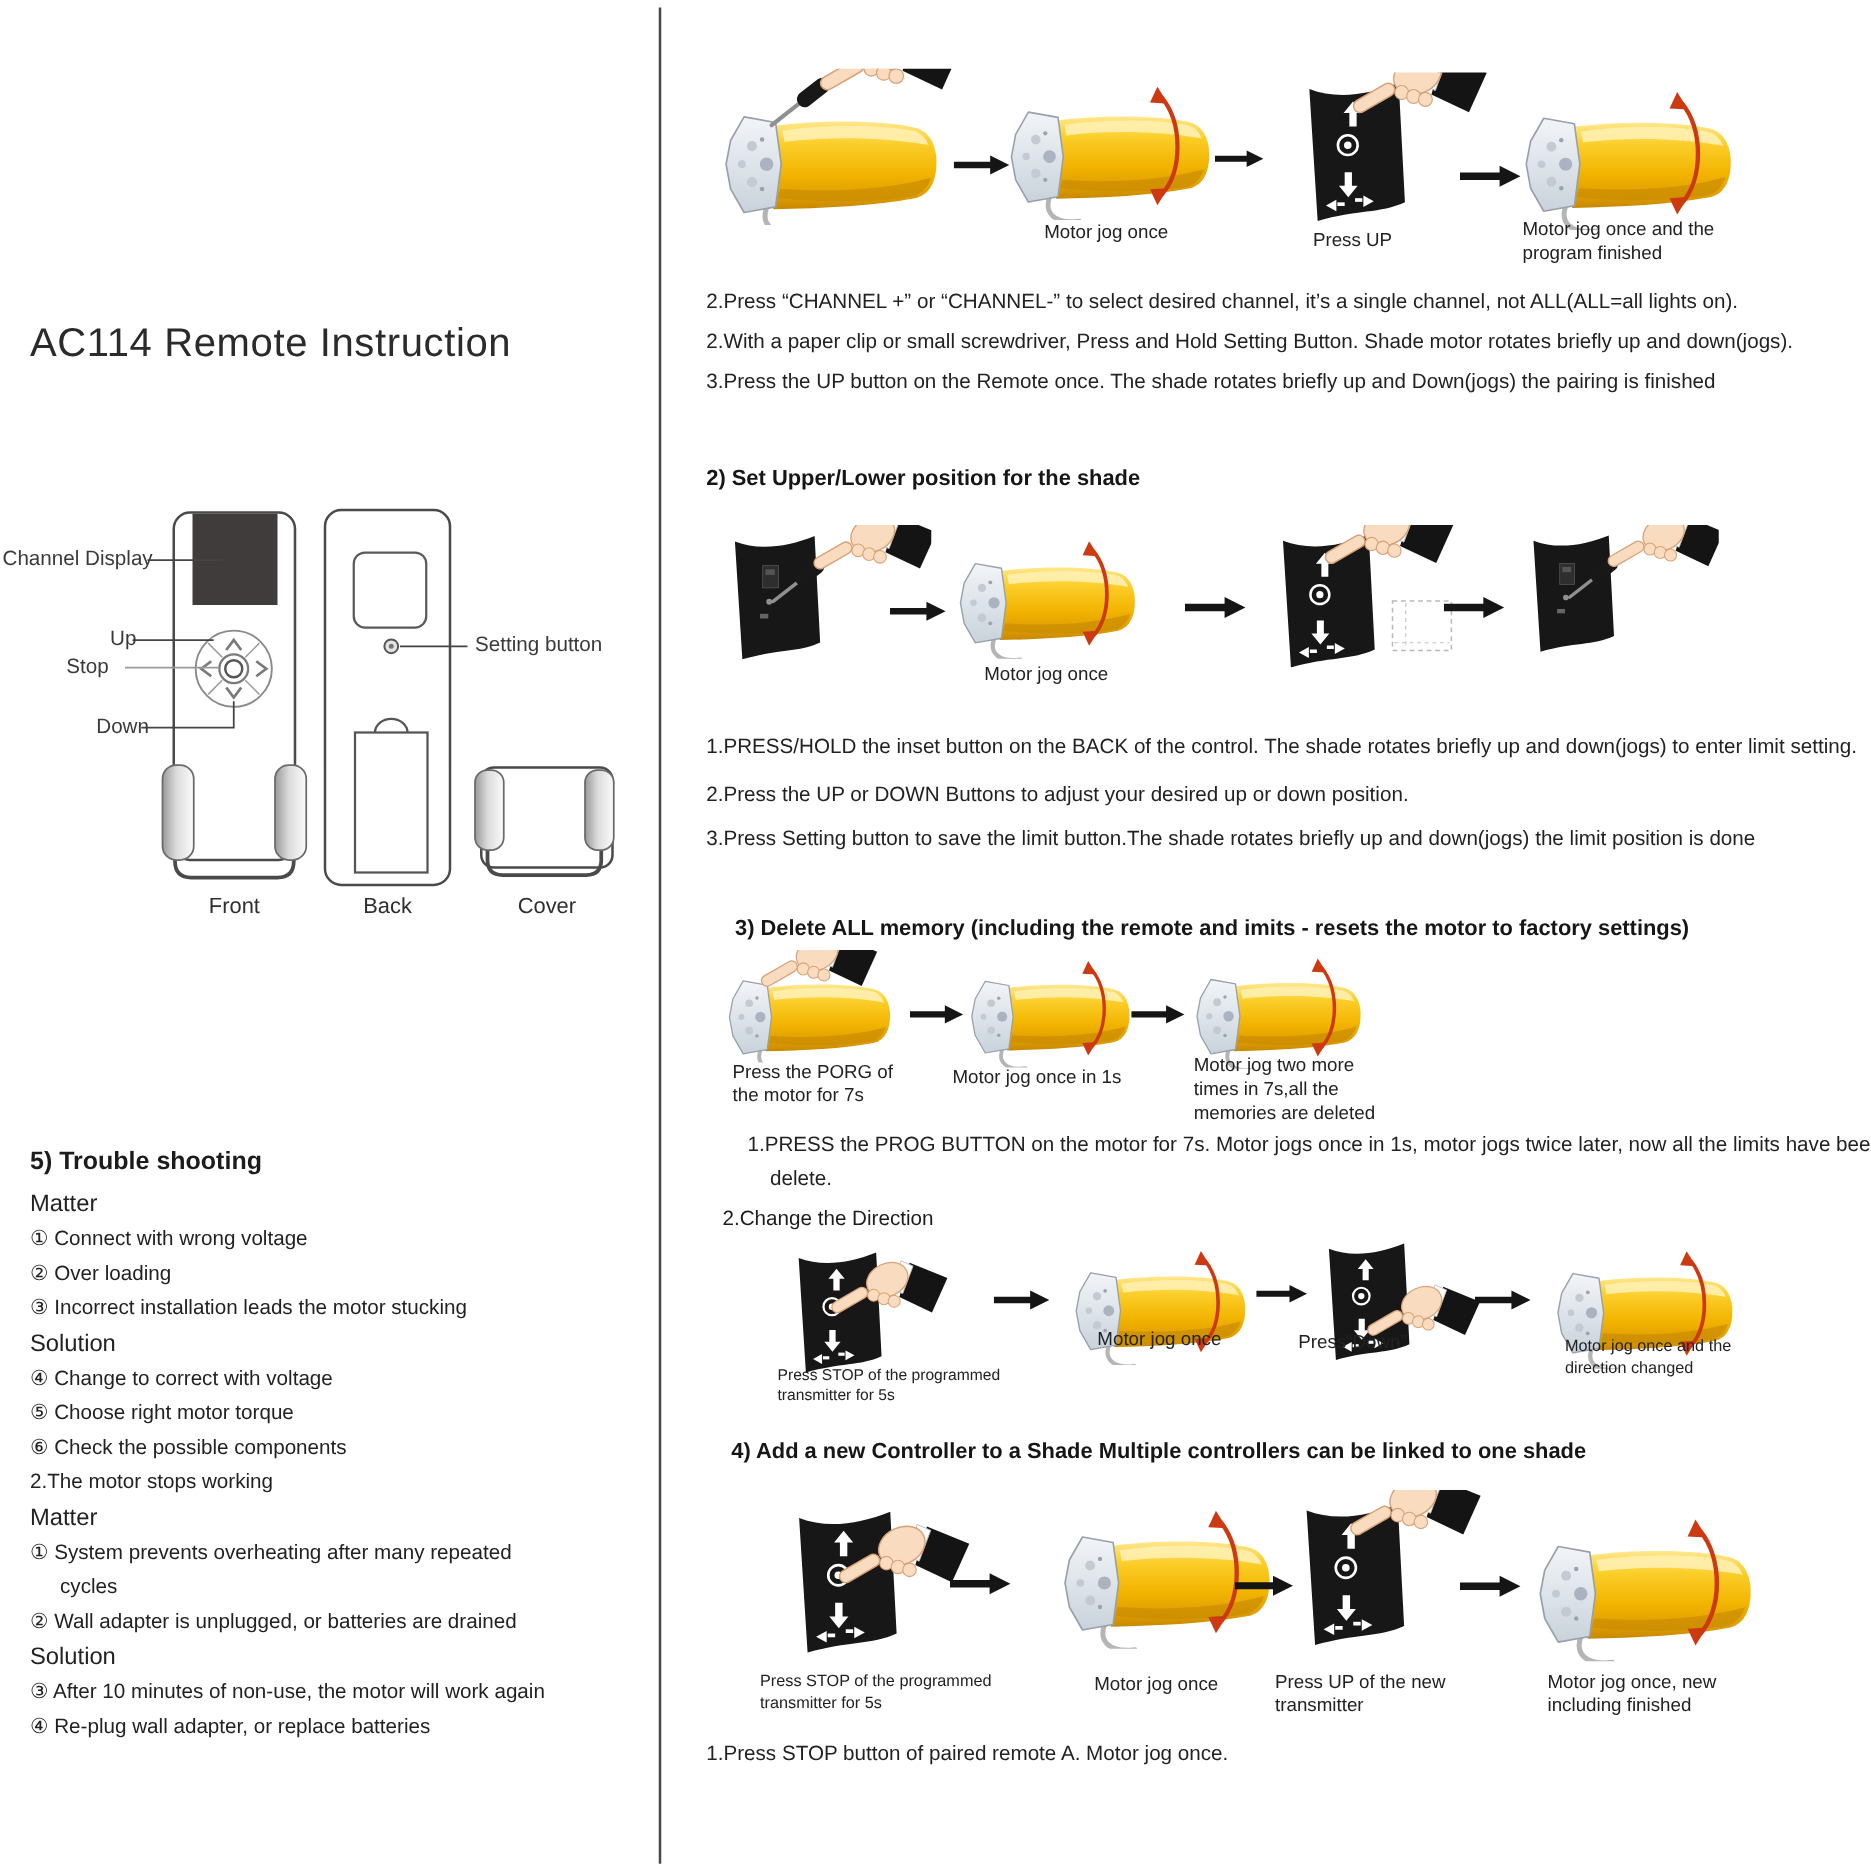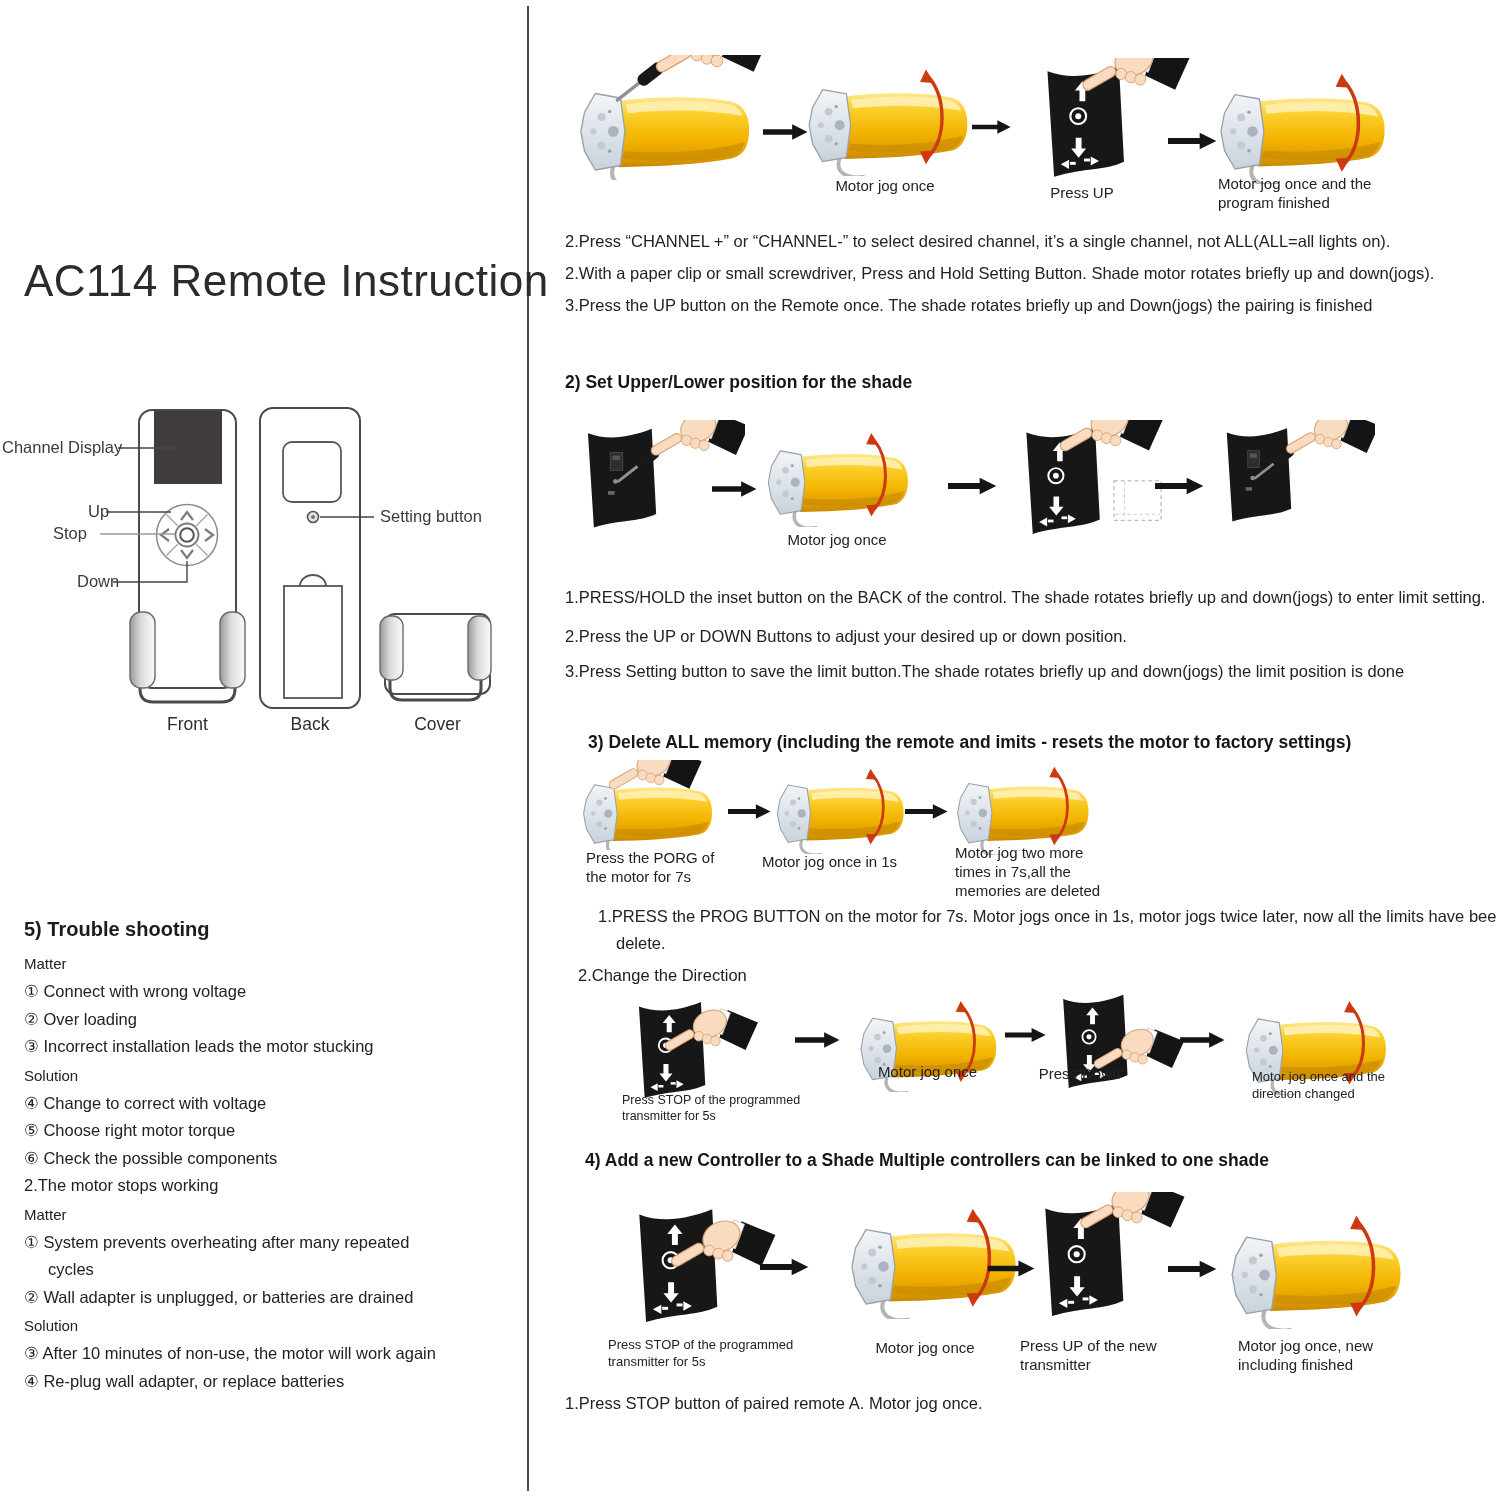--- a/index.html
+++ b/index.html
@@ -1,27 +1,27 @@
 <!DOCTYPE html>
 <html><head>
 <meta charset="utf-8">
 <style>
   html,body{margin:0;padding:0;background:#fff;}
   .page{position:relative;width:1497px;height:1497px;background:#fff;overflow:hidden;
         font-family:"Liberation Sans",sans-serif;color:#1c1c1c;}
   .abs{position:absolute;}
   .divider{position:absolute;left:527px;top:6px;bottom:6px;width:1.5px;background:#4a4a4a;}
-  .doc-title{font-size:44px;font-weight:400;color:#2b2b2b;letter-spacing:0.5px;white-space:nowrap;}
+  .doc-title{font-size:32px;font-weight:400;color:#2b2b2b;letter-spacing:0.5px;white-space:nowrap;}
   
   .dlabel{font-size:16.5px;color:#3a3a3a;white-space:nowrap;}
   .dcaption{font-size:17.5px;color:#2e2e2e;text-align:center;}
   
   .ts-head{font-size:20px;font-weight:700;margin-bottom:8px;}
   .ts-line{font-size:16.5px;line-height:27.5px;color:#222;}
-  .ts-line.sub{font-size:15px;line-height:29px;}
+  .ts-line.sub{font-size:19px;line-height:29px;}
   .ts-line.cont{padding-left:24px;}
   
   .sec-head{font-size:17.5px;font-weight:700;color:#161616;white-space:nowrap;}
   .sub-head{font-size:16.5px;color:#1c1c1c;white-space:nowrap;}
   .step{font-size:16.5px;line-height:27px;color:#222;padding-left:18px;text-indent:-18px;margin-bottom:5px;}
   .caption{font-size:15px;line-height:19px;color:#222;}
   .caption.center{text-align:center;}
   .caption.small{font-size:12.5px;line-height:16px;}
   .caption.s13{font-size:13px;line-height:17px;}
   svg{display:block;}

